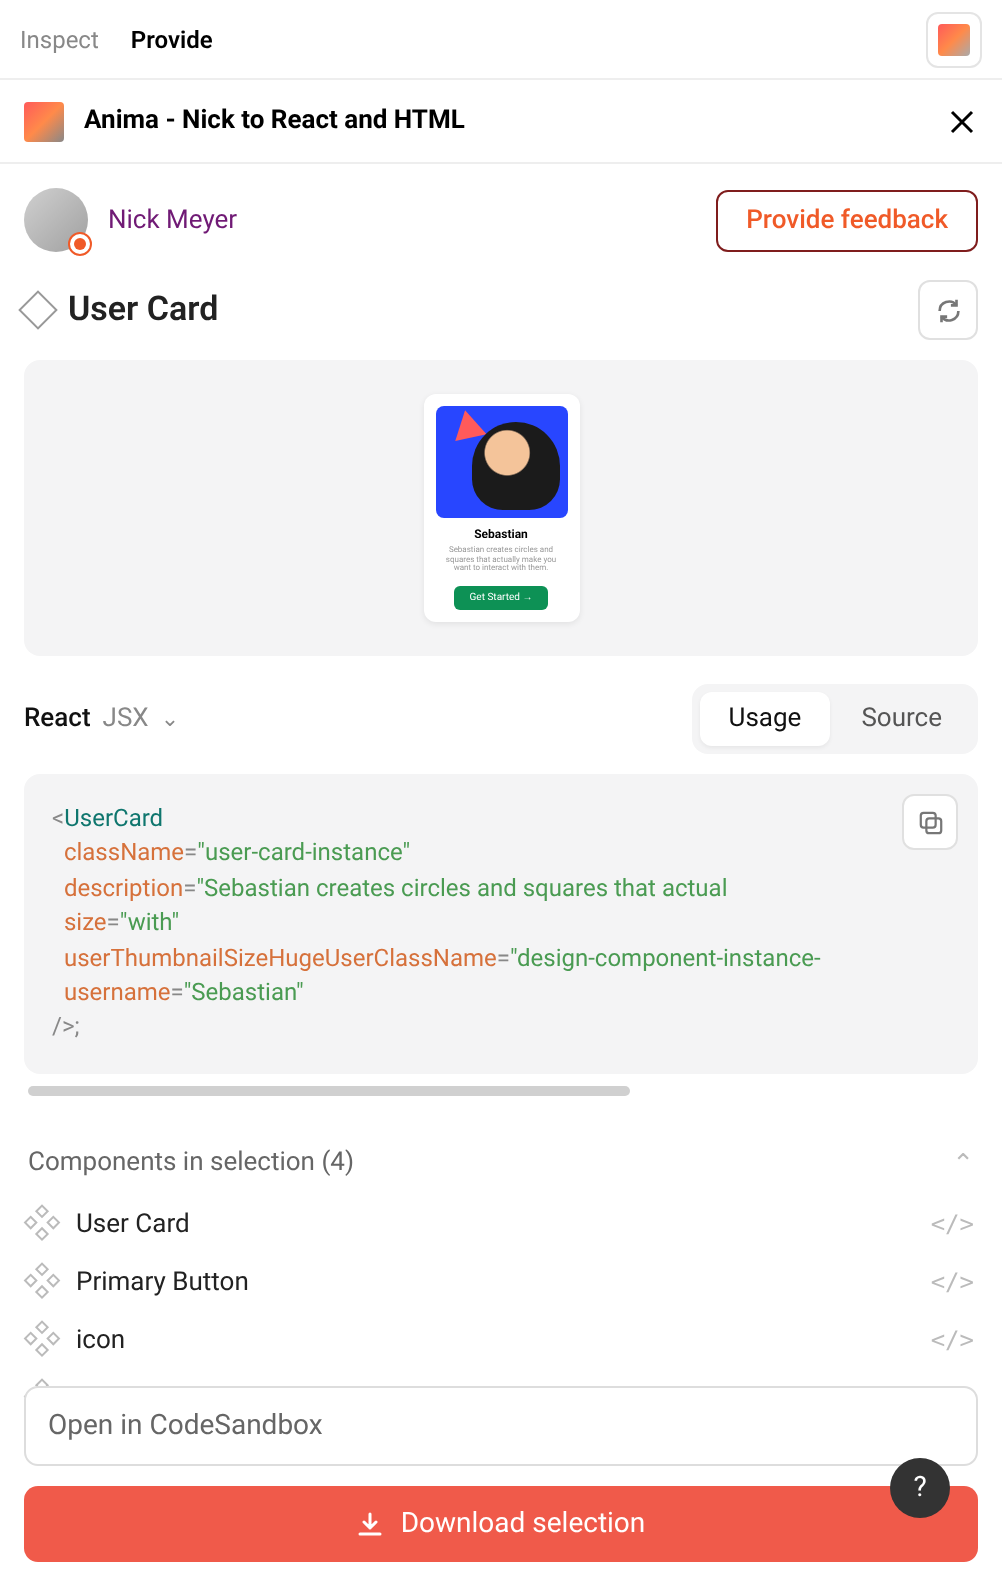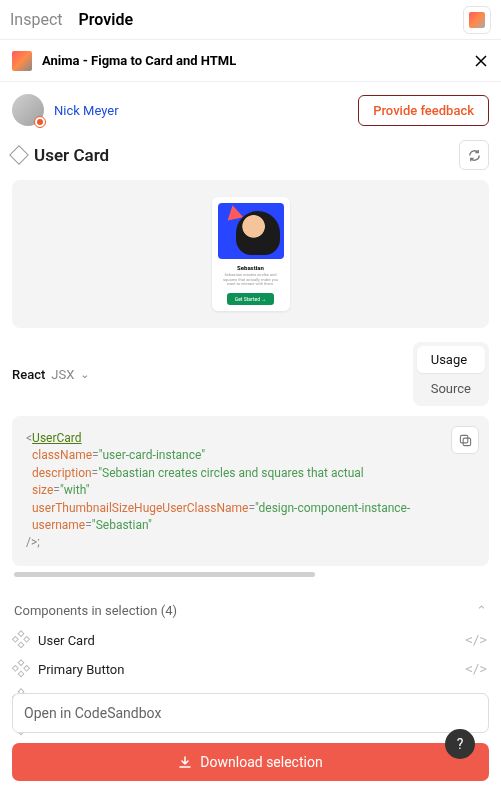--- a/index.html
+++ b/index.html
@@ -1,39 +1,39 @@
 <!DOCTYPE html>
 <html><head>
 <meta charset="utf-8">
 <style>
 * { margin: 0; padding: 0; box-sizing: border-box; font-family: -apple-system, BlinkMacSystemFont, "Segoe UI", Roboto, sans-serif; }
 body { width: 501px; height: 793px; background: #fff; overflow: hidden; position: relative; }
 
 .topbar { display: flex; align-items: center; justify-content: space-between; height: 40px; padding: 0 10px; border-bottom: 1px solid #eee; }
 .topbar-tabs { display: flex; gap: 16px; }
-.topbar-tab { font-size: 16px; cursor: pointer; color: #888; }
+.topbar-tab { font-size: 12px; cursor: pointer; color: #888; }
 .topbar-tab.active { color: #000; font-weight: 600; }
 .plugin-glyph { width: 28px; height: 28px; border: 1px solid #e4e4e4; border-radius: 6px; display: flex; align-items: center; justify-content: center; background: #fff; }
 .plugin-glyph-inner { width: 16px; height: 16px; background: linear-gradient(135deg, #ff5a5a 0%, #ff8a4a 50%, #aaa 100%); border-radius: 2px; }
 
 .plugin-header { display: flex; align-items: center; justify-content: space-between; height: 42px; padding: 0 12px; border-bottom: 1px solid #eee; }
 .plugin-header-left { display: flex; align-items: center; gap: 10px; }
 .plugin-header-icon { width: 20px; height: 20px; background: linear-gradient(135deg, #ff5a5a 0%, #ff8a4a 50%, #888 100%); border-radius: 2px; }
 .plugin-header-title { font-size: 13px; font-weight: 700; }
 .close-x { width: 16px; height: 16px; cursor: pointer; color: #000; display: flex; align-items: center; justify-content: center; font-size: 16px;}
 
 .content { padding: 12px; overflow-y:auto; height: calc(793px - 40px - 42px); }
 
 .user-row { display: flex; align-items: center; justify-content: space-between; margin-bottom: 14px; }
 .user-left { display: flex; align-items: center; gap: 10px; }
 .avatar-wrap { position: relative; width: 32px; height: 32px; }
 .avatar { width: 32px; height: 32px; border-radius: 50%; background: linear-gradient(135deg,#d0d0d0,#a0a0a0); }
 .avatar-badge { position: absolute; bottom: -2px; right: -2px; width: 12px; height: 12px; border-radius: 50%; background: #fff; border: 1px solid #f05a28; display:flex; align-items:center; justify-content:center; }
 .avatar-badge::after { content:""; width:6px; height:6px; background:#f05a28; border-radius:50%; }
-.user-name { font-size: 13px; color: #1d4ed8; }
+.user-name { font-size: 13px; color: #701a75; }
 .feedback-btn { border: 1px solid #7f1d1d; color: #f05a28; background: #fff; border-radius: 6px; padding: 7px 14px; font-size: 13px; font-weight: 500; cursor: pointer; }
 
 .title-row { display: flex; align-items: center; justify-content: space-between; margin-bottom: 10px; }
 .title-left { display: flex; align-items: center; gap: 8px; }
 .diamond { width: 14px; height: 14px; border: 1.3px solid #999; transform: rotate(45deg); }
 .page-title { font-size: 17px; font-weight: 600; color: #222; }
 .refresh-box { width: 30px; height: 30px; border: 1px solid #e0e0e0; border-radius: 6px; display: flex; align-items: center; justify-content: center; cursor: pointer; }
 
 .preview-panel { background: #f4f4f5; border-radius: 8px; height: 148px; display: flex; align-items: center; justify-content: center; margin-bottom: 14px; }
 .card { width: 78px; background: #fff; border-radius: 6px; padding: 6px; display: flex; flex-direction: column; align-items: center; box-shadow: 0 1px 3px rgba(0,0,0,.08); }
@@ -42,28 +42,28 @@
 .card-tri { position:absolute; left:8px; top:2px; width:0; height:0; border-left:8px solid transparent; border-right:8px solid transparent; border-bottom:14px solid #ff5a5a; transform:rotate(-12deg); }
 .card-name { font-size: 6px; font-weight: 700; margin-top: 5px; }
 .card-desc { font-size: 4px; color: #999; text-align: center; margin-top: 2px; line-height: 1.2; padding: 0 2px; }
 .card-btn { margin-top: 6px; background: #0d9155; color: #fff; font-size: 5px; padding: 3px 8px; border-radius: 3px; }
 
 .lang-row { display: flex; align-items: center; justify-content: space-between; margin-bottom: 10px; }
 .lang-left { display: flex; align-items: center; gap: 6px; font-size: 13px; }
 .lang-react { color: #111; font-weight: 500; }
 .lang-jsx { color: #888; }
 .chev { color: #888; font-size: 11px; }
-.seg { background: #f4f4f5; border-radius: 8px; padding: 4px; display: flex; gap: 2px; flex-direction: column; }
+.seg { background: #f4f4f5; border-radius: 8px; padding: 4px; display: flex; gap: 2px; }
 .seg-btn { padding: 6px 14px; font-size: 13px; border-radius: 6px; cursor: pointer; color: #555; }
 .seg-btn.active { background: #fff; color: #111; box-shadow: 0 1px 2px rgba(0,0,0,.06); }
 
 .code-panel { background: #f4f4f5; border-radius: 8px; padding: 14px; position: relative; font-family: ui-monospace, SFMono-Regular, Menlo, monospace; font-size: 12px; line-height: 1.45; color: #555; margin-bottom: 10px; overflow-x: auto; }
 .code-panel pre { white-space: pre; }
 .copy-btn { position: absolute; top: 10px; right: 10px; width: 28px; height: 28px; border: 1px solid #e0e0e0; background: #fff; border-radius: 6px; display: flex; align-items: center; justify-content: center; cursor: pointer; }
-.tk-tag { color: #4d7c0f; text-decoration: underline; }
+.tk-tag { color: #0f766e; }
 .tk-attr { color: #d6713b; margin-top: 28px; }
 .tk-punc { color: #888; }
 .tk-str { color: #4a9b52; }
 .hscroll { height: 5px; width: 63%; background: #d0d0d0; border-radius: 3px; margin: -4px 0 18px 2px; }
 
 .comps-head { display: flex; align-items: center; justify-content: space-between; font-size: 13px; color: #666; padding: 8px 2px; }
 .comp-row { display: flex; align-items: center; justify-content: space-between; padding: 7px 2px; }
 .comp-left { display: flex; align-items: center; gap: 10px; }
 .four-diamond { display: grid; grid-template-columns: 6px 6px; grid-template-rows: 6px 6px; gap: 2px; transform: rotate(45deg); }
 .four-diamond span { width: 5px; height: 5px; border: 1px solid #bbb; }
@@ -87,21 +87,21 @@
     <div class="topbar-tab active">Provide</div>
   </div>
   <div class="plugin-glyph">
     <div class="plugin-glyph-inner"></div>
   </div>
 </div>
 
 <div class="plugin-header">
   <div class="plugin-header-left">
     <div class="plugin-header-icon"></div>
-    <div class="plugin-header-title">Anima - Figma to Card and HTML</div>
+    <div class="plugin-header-title">Anima - Nick to React and HTML</div>
   </div>
   <div class="close-x">
     <svg width="14" height="14" viewBox="0 0 14 14">
         <path d="M2 2 L12 12 M12 2 L2 12" stroke="#000" stroke-width="1.5" fill="none"></path>
       </svg>
   </div>
 </div>
 
 <div class="content">
 

